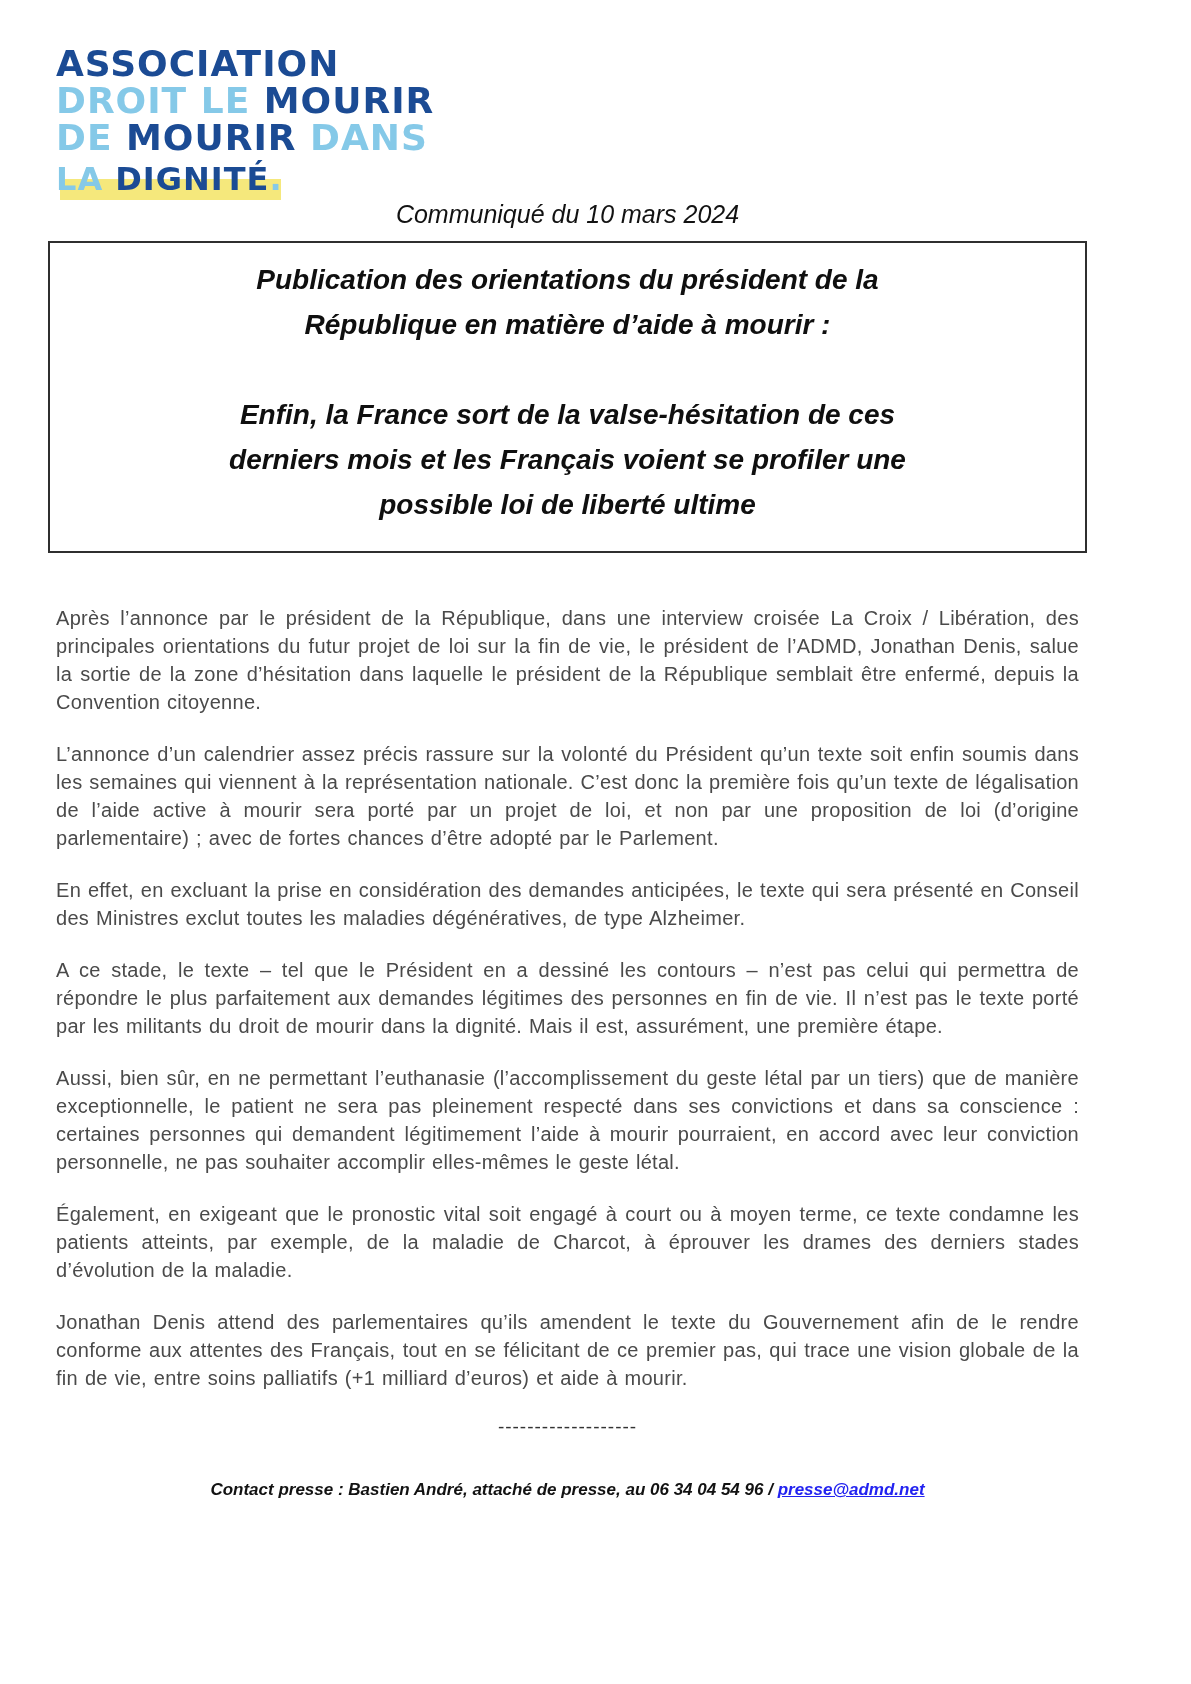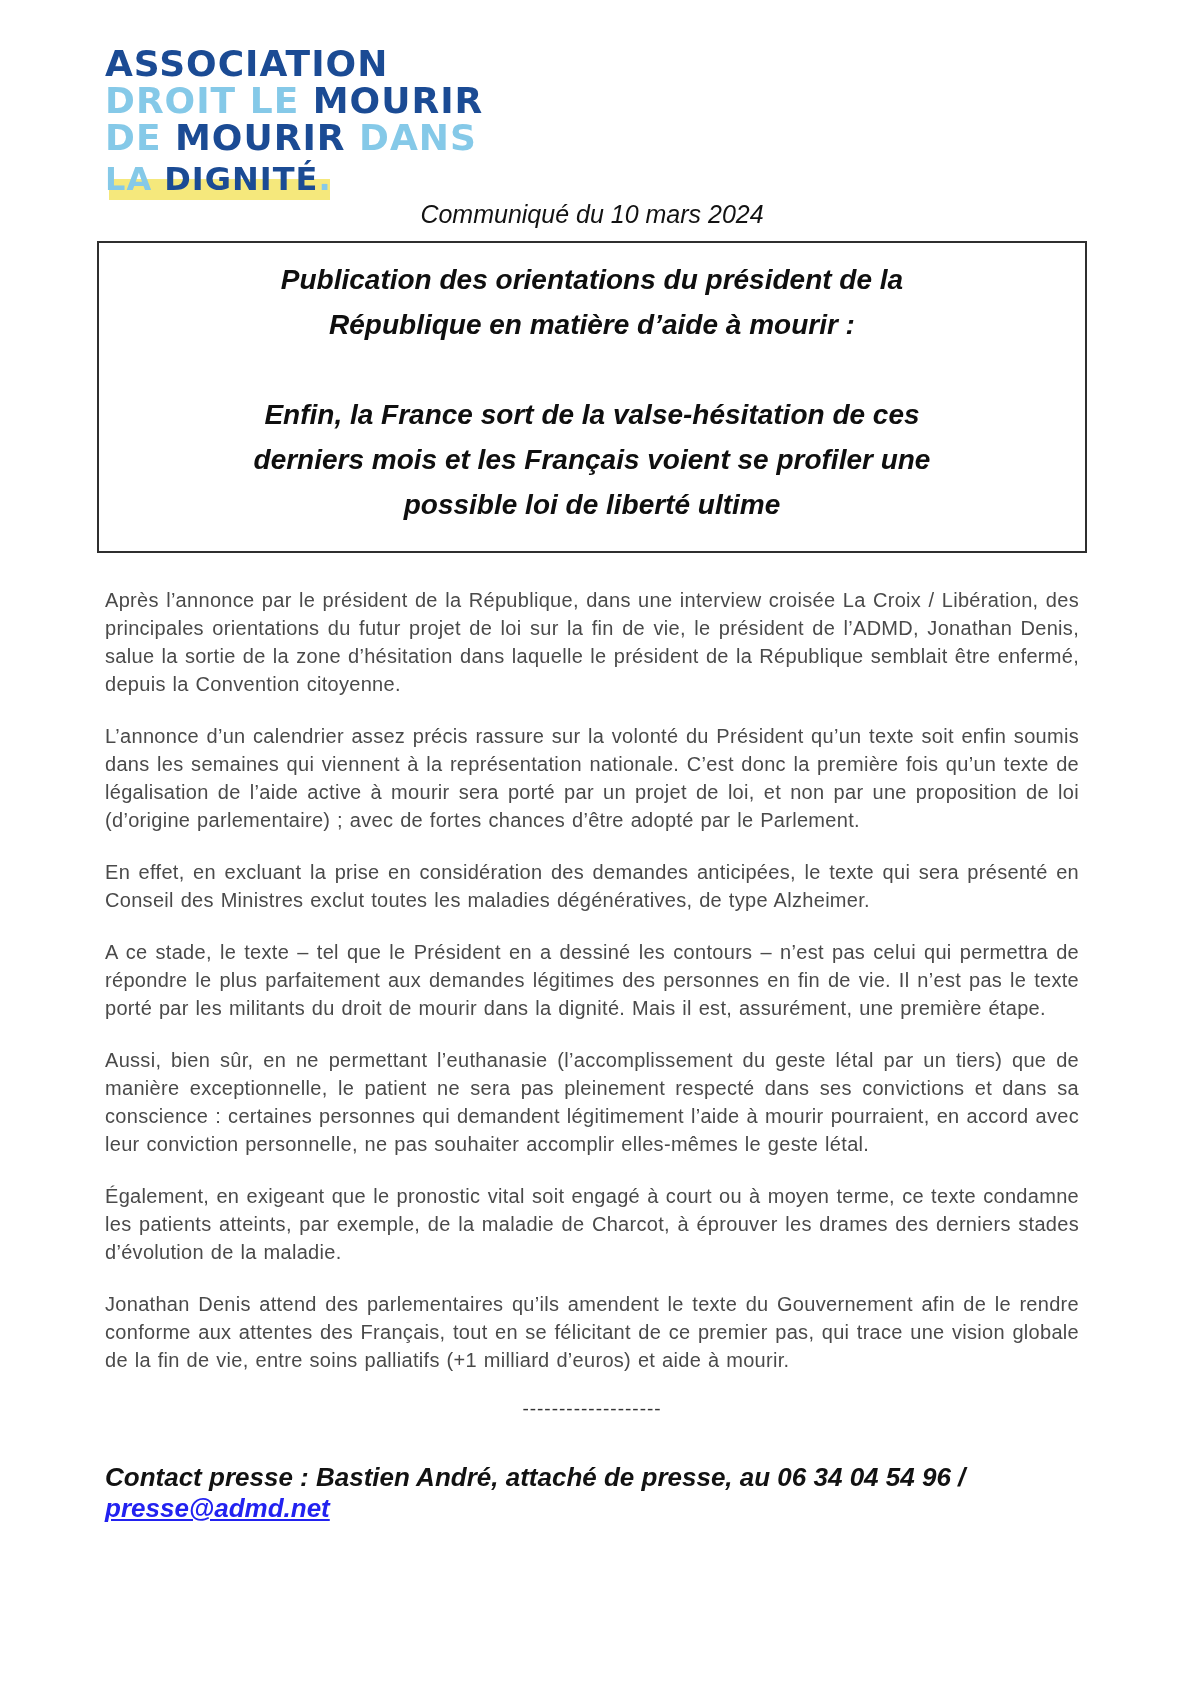--- a/index.html
+++ b/index.html
@@ -1,21 +1,21 @@
 <!DOCTYPE html>
 <html lang="fr"><head>
 <meta charset="utf-8">
 <style>
   html, body { margin:0; padding:0; background:#ffffff; }
   .page {
     position:relative;
     width:1191px; height:1684px;
     background:#ffffff;
     box-sizing:border-box;
-    padding:45px 112px 0 105px;
+    padding:45px 112px 0 56px;
     font-family:"Liberation Sans", sans-serif;
     color:#474747;
     overflow:hidden;
   }
 
   
   .logo {
     font-family:"DejaVu Sans", sans-serif;
     font-weight:700;
     font-size:36px;
@@ -62,42 +62,43 @@
     font-style:italic;
     font-weight:600;
     font-size:28px;
     line-height:45px;
     white-space:pre-line;
   }
   .headline-gap { height:45px; }
 
   
   .body-text {
-    margin-top:33px;
+    margin-top:51px;
     font-size:20px;
     line-height:28px;
     letter-spacing:0.3px;
     word-spacing:1px;
     text-align:justify;
     color:#4a4a4a;
   }
   .body-text p { margin:0 0 24px 0; }
 
   
   .separator {
     text-align:center;
     color:#333333;
     font-size:19px;
     letter-spacing:1px;
     margin-top:8px;
   }
   .contact {
+    text-align:center;
     font-style:italic;
     font-weight:700;
-    font-size:26px;
+    font-size:17px;
     color:#121212;
     margin-top:42px;
   }
   .contact .email-link {
     color:#2222f0;
     text-decoration:underline;
     cursor:pointer;
   }
 </style>
 </head>

